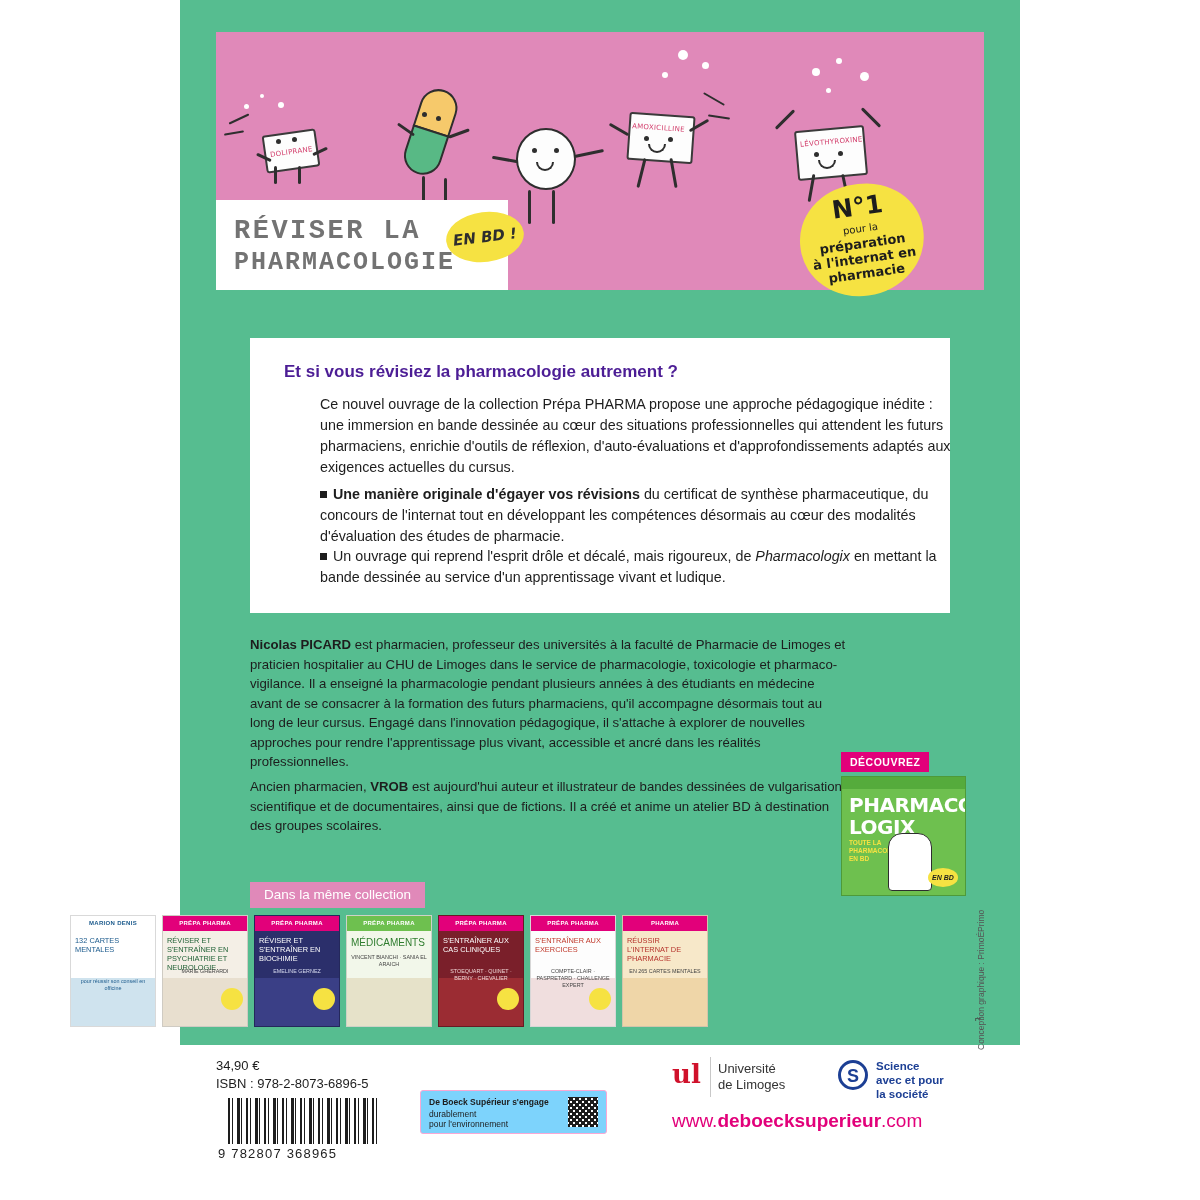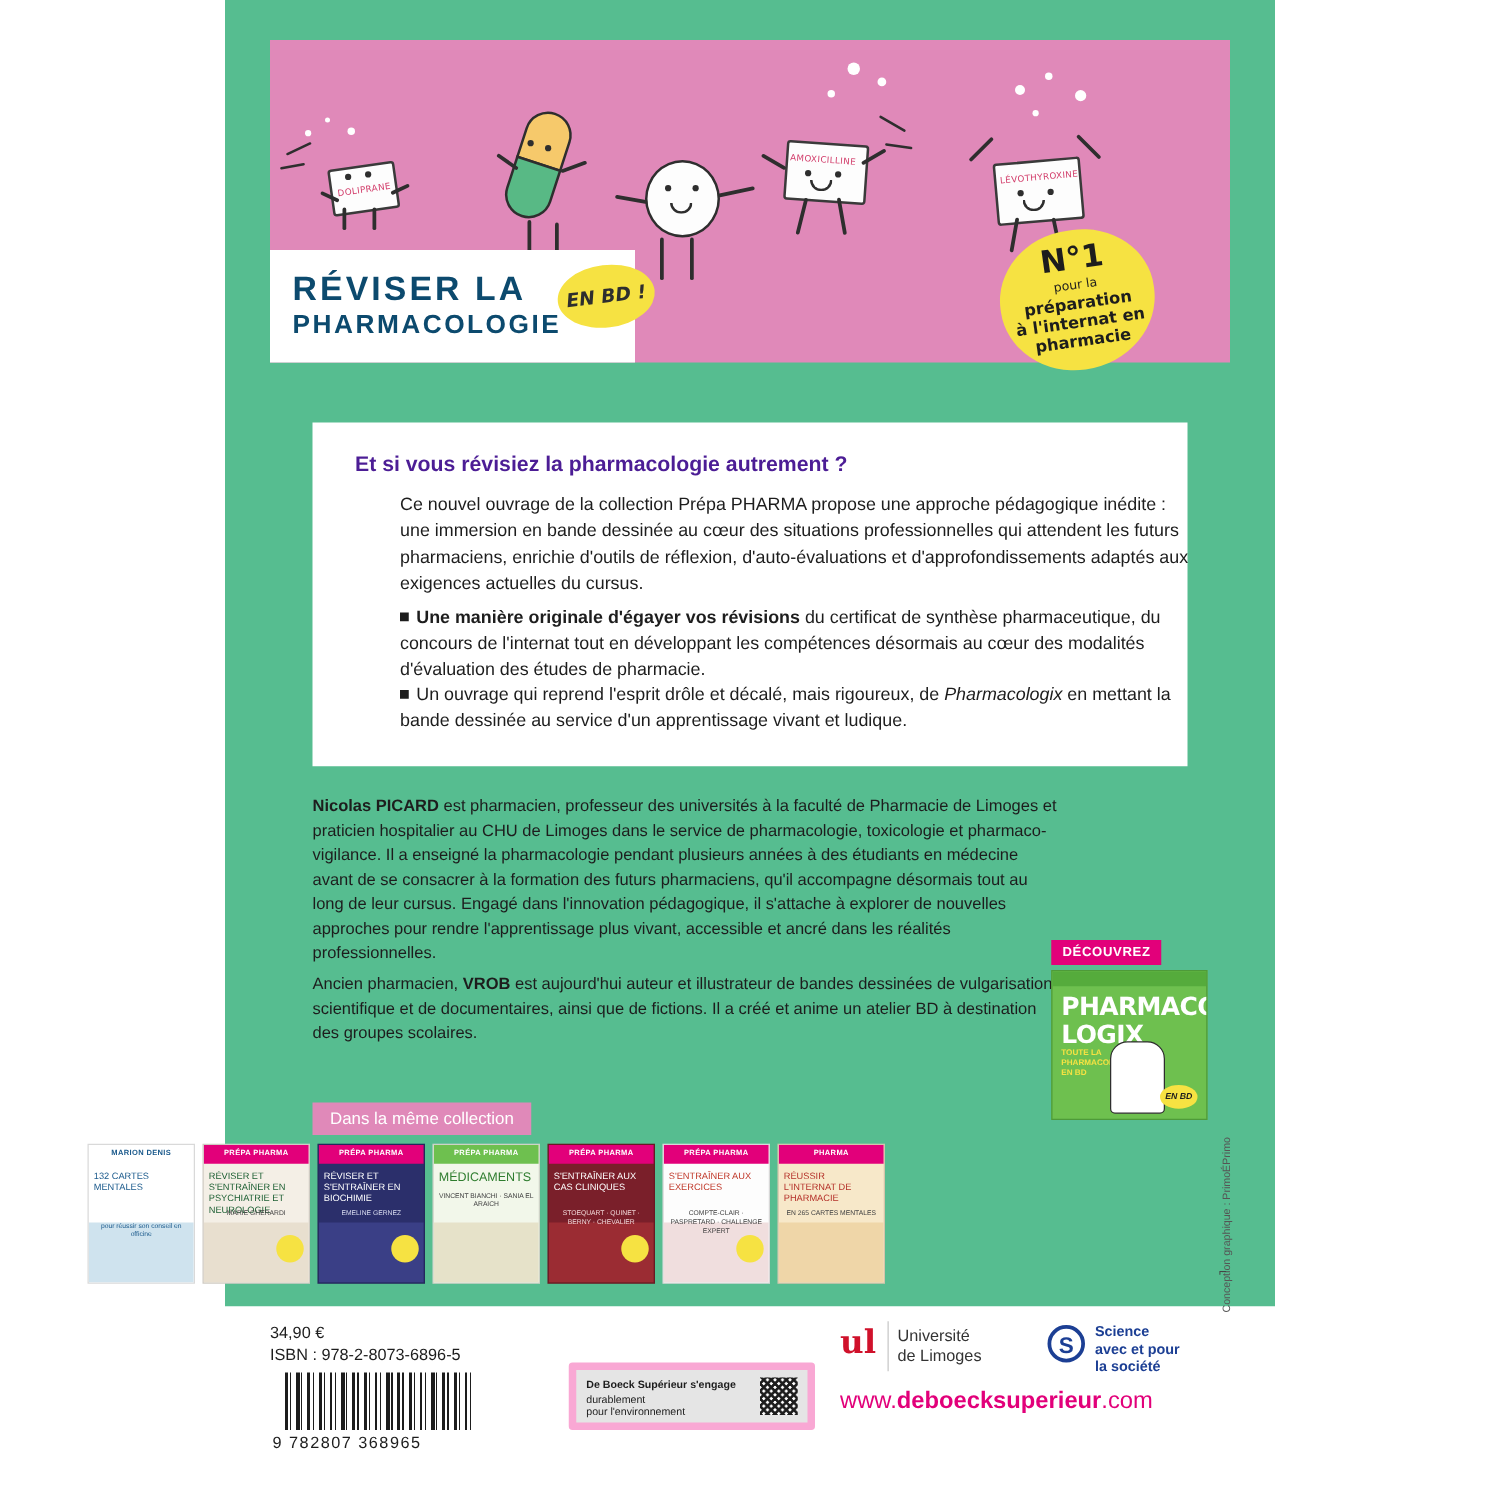--- a/index.html
+++ b/index.html
@@ -125,28 +125,28 @@
     position: absolute;
     left: 36px;
     top: 200px;
     width: 292px;
     height: 90px;
     background: #ffffff;
   }
   .title-line1, .title-line2 {
     position: absolute;
     left: 18px;
-    color: #0c4a6e;
+    color: #737373;
     font-weight: bold;
     letter-spacing: 2.5px;
     font-size: 27px;
-    font-family: Liberation Sans, sans-serif;
+    font-family: Liberation Mono, monospace;
   }
   .title-line1 { top: 16px; }
-  .title-line2 { top: 48px; font-size: 21px; letter-spacing: 2px;}
+  .title-line2 { top: 48px; font-size: 25px; letter-spacing: 2px;}
   .enbd {
     position: absolute;
     left: 266px;
     top: 212px;
     width: 78px;
     height: 50px;
     background: #f6e242;
     border-radius: 50%;
     transform: rotate(-7deg);
   }
@@ -452,24 +452,23 @@
     letter-spacing: 1.2px;
     color: #1d1d1d;
     font-family: "Liberation Sans", sans-serif;
   }
   .eco-box {
     position: absolute;
     left: 420px;
     top: 1090px;
     width: 185px;
     height: 42px;
-    background: #e5e5e5;
-    border: 6px solid #f9a8d4;
+    background: #7dd3fc;
+    border: 1px solid #f9a8d4;
     border-radius: 3px;
-    margin-left: 35px;
   }
   .eco-box .l1 {
     position: absolute;
     left: 8px; top: 6px;
     font-size: 8.5px;
     font-weight: bold;
     color: #1d1d1d;
   }
   .eco-box .l2 {
     position: absolute;

